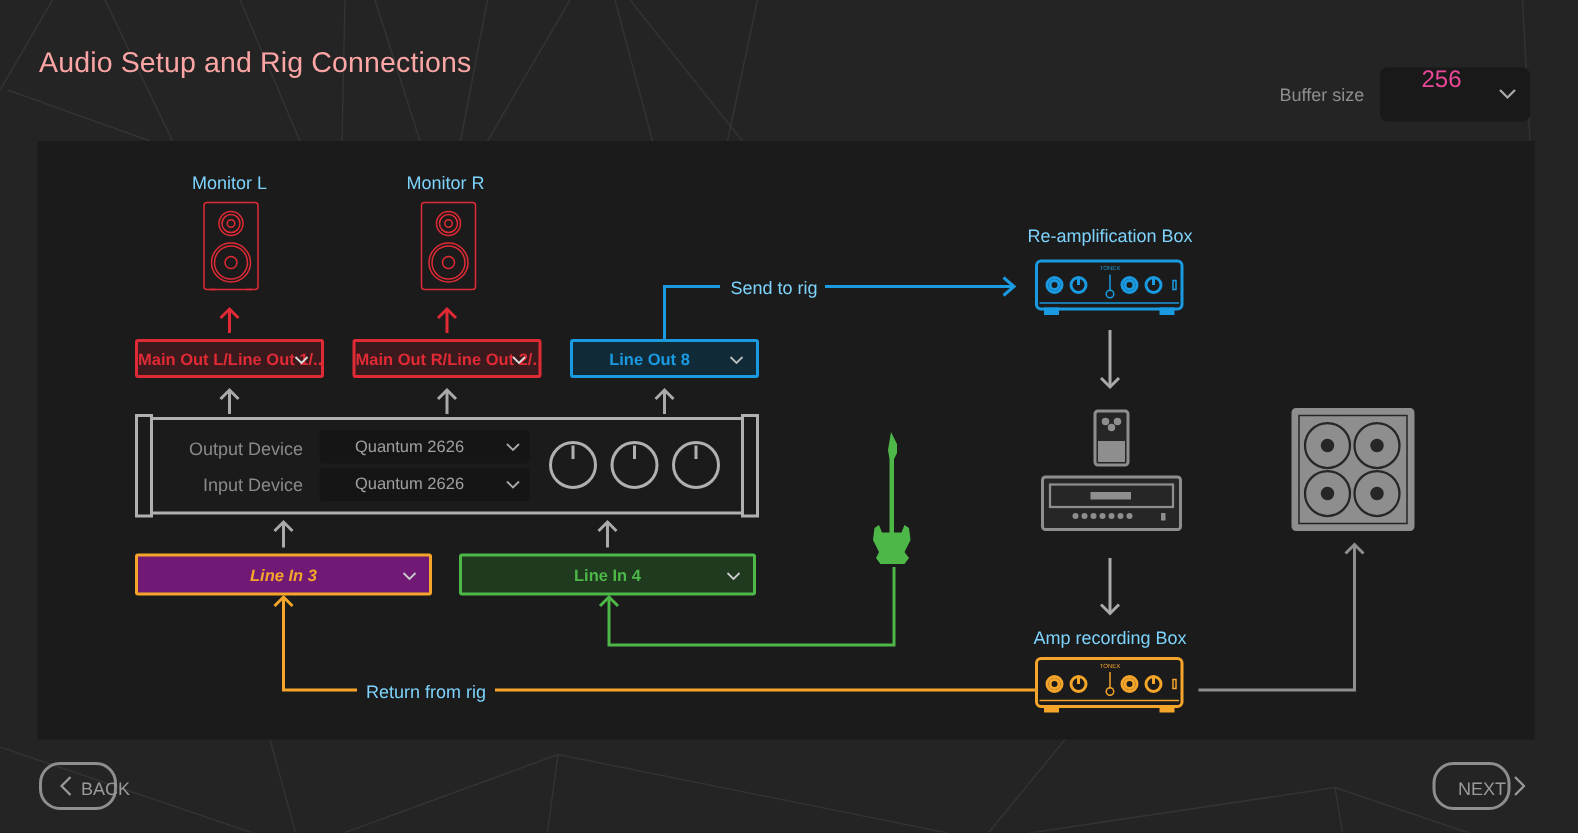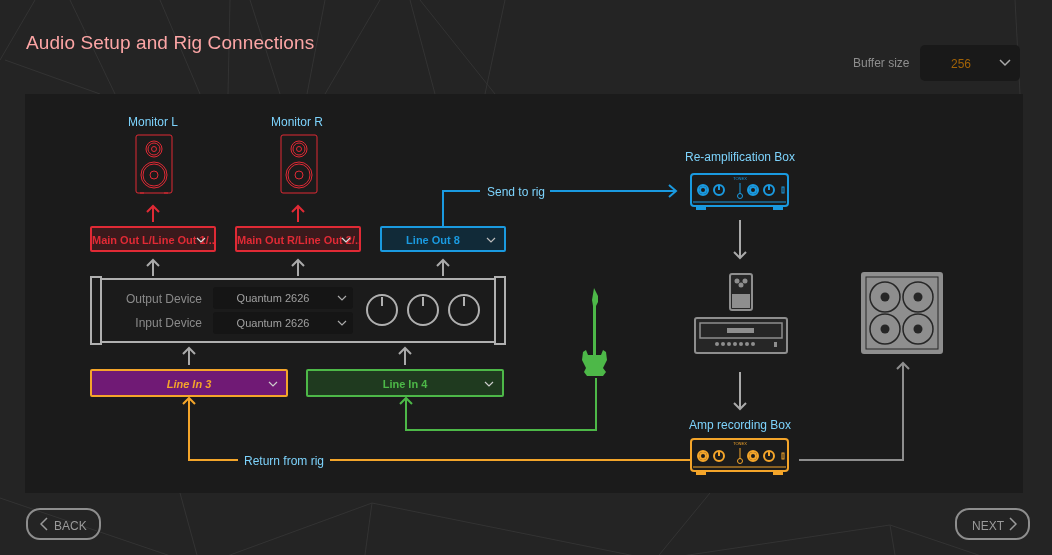--- a/index.html
+++ b/index.html
@@ -9,21 +9,21 @@
     font-family:"Liberation Sans", "DejaVu Sans", sans-serif;
     color:#9a9a9a;
   }
   .bg-lines { position:absolute; left:0; top:0; width:1052px; height:555px; pointer-events:none; }
   .page-title { position:absolute; left:26px; top:32px; font-size:19px; color:#fca5a5; letter-spacing:0.1px; }
   .buffer-label { position:absolute; left:853px; top:56px; font-size:12px; color:#8e8e8e; }
   .buffer-select {
     position:absolute; left:920px; top:45px; width:100px; height:36px;
     background:#191919; border-radius:5px; cursor:pointer;
   }
-  .buffer-select .val { position:absolute; left:0; width:82px; top:12px; text-align:center; font-size:12px; color:#a16207; }
+  .buffer-select .val { position:absolute; left:0; width:82px; top:0; text-align:center; font-size:16px; color:#ec4899; }
   .buffer-select .chev { position:absolute; right:9px; top:11px; width:12px; height:12px; }
 
   .panel { position:absolute; left:25px; top:94px; width:998px; height:399px; background:#1b1b1b; }
   .diagram { position:absolute; left:0; top:0; width:1052px; height:555px; }
 
   .lbl { position:absolute; font-size:12px; color:#7dd3fc; white-space:nowrap; }
 
   .dd {
     position:absolute; height:26px; box-sizing:border-box; border:2px solid; border-radius:2px;
     font-size:11px; font-weight:bold; cursor:pointer;
@@ -309,24 +309,24 @@
       <polyline points="1,3 5,7 9,3" fill="none" stroke="#ccc" stroke-width="1.2"></polyline>
     </svg>
 </div>
 <div class="dd green" style="left:306px; top:369px; width:198px; height:28px;">
   <span class="txt" style="top:7px;">Line In 4</span>
   <svg class="chev" style="top:8px;" viewBox="0 0 10 10">
       <polyline points="1,3 5,7 9,3" fill="none" stroke="#ccc" stroke-width="1.2"></polyline>
     </svg>
 </div>
 
-<div class="nav-btn" style="left:26px; top:508px; width:75px;">
+<div class="nav-btn" style="left:26px; top:508px; width:52px;">
   <svg style="left:12px;" width="8" height="14" viewBox="0 0 8 14">
       <polyline points="7,1 1,7 7,13" fill="none" stroke="#9a9a9a" stroke-width="1.5"></polyline>
     </svg>
   <span class="t" style="left:26px;">BACK</span>
 </div>
-<div class="nav-btn" style="left:955px; top:508px; width:75px;">
+<div class="nav-btn" style="left:955px; top:508px; width:52px;">
   <span class="t" style="left:15px;">NEXT</span>
   <svg style="left:52px;" width="8" height="14" viewBox="0 0 8 14">
       <polyline points="1,1 7,7 1,13" fill="none" stroke="#9a9a9a" stroke-width="1.5"></polyline>
     </svg>
 </div>
 
 </body></html>

